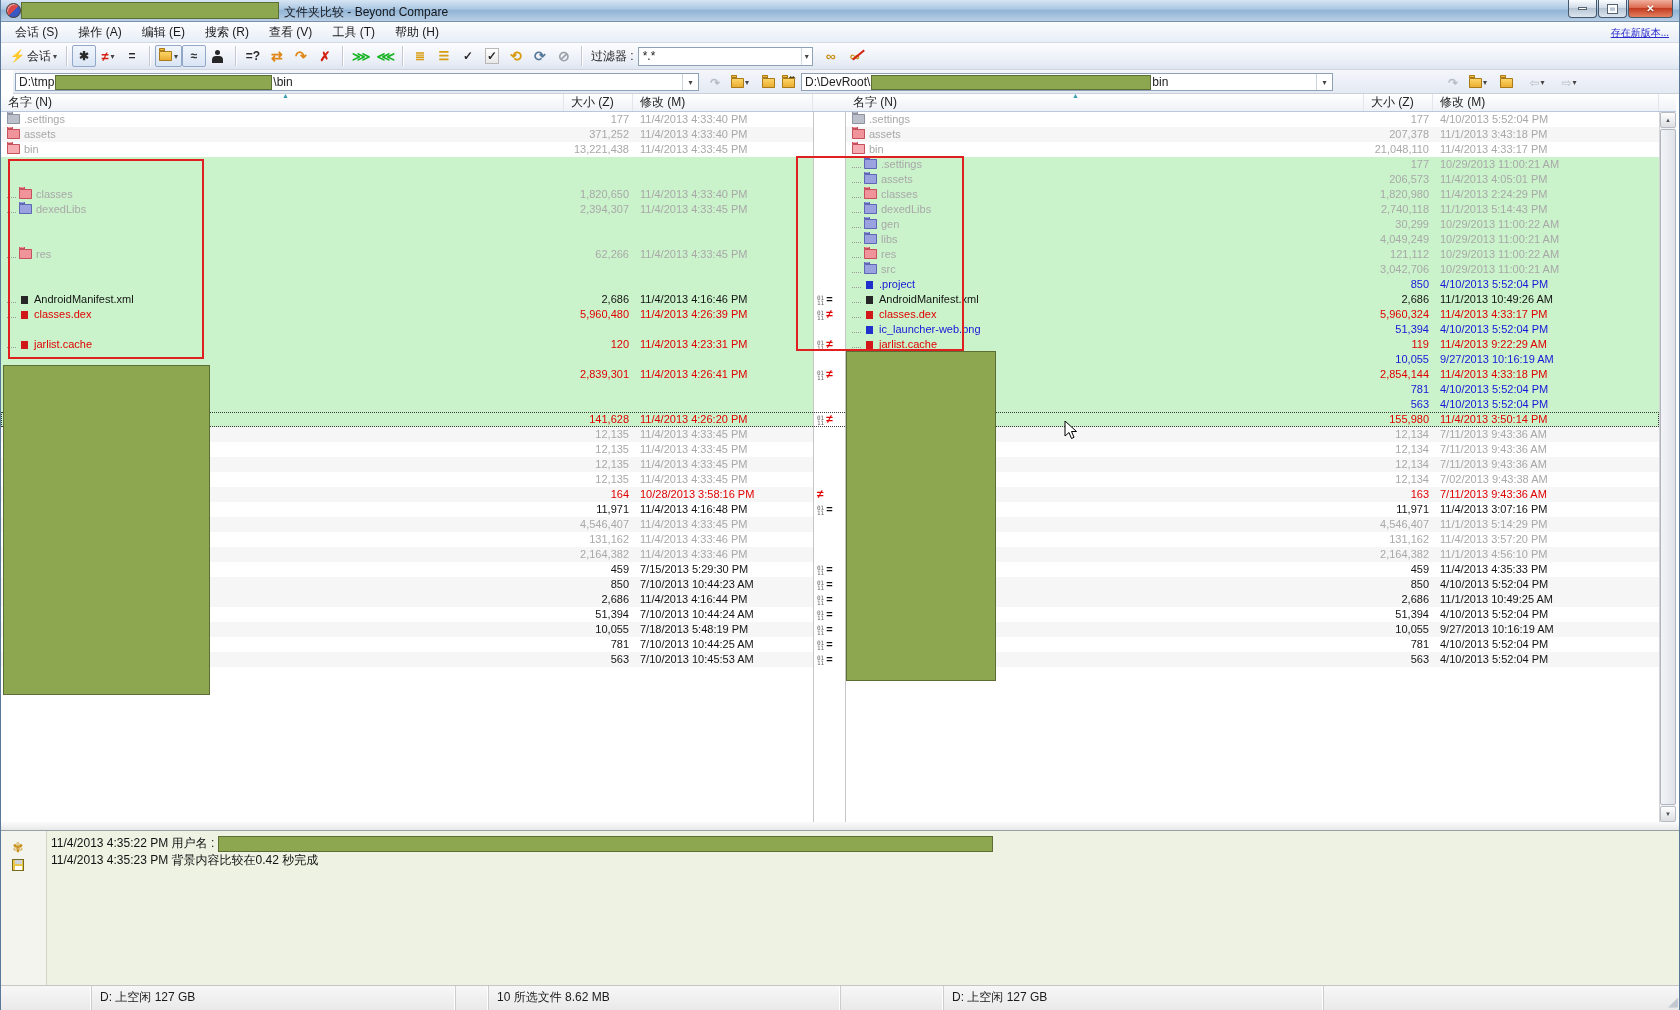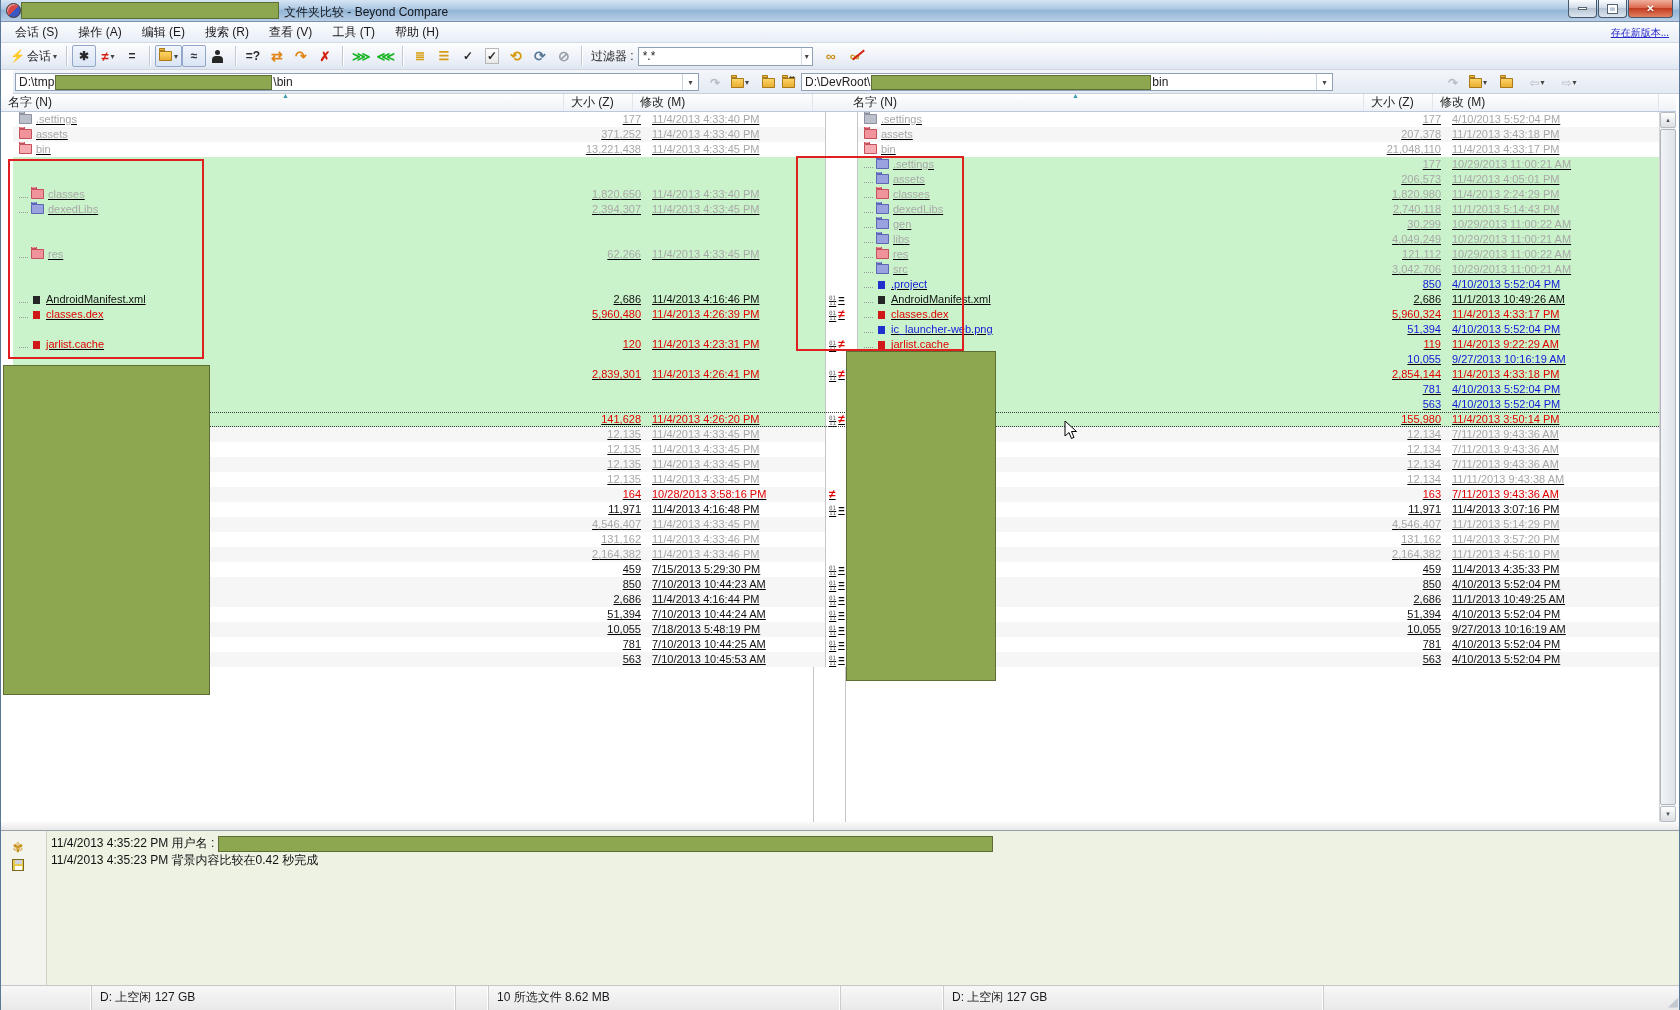--- a/index.html
+++ b/index.html
@@ -72,21 +72,21 @@
     display:flex;align-items:center;justify-content:center;font-size:8px;color:#444;}
   .pathbtn{position:absolute;top:3px;height:19px;display:flex;align-items:center;justify-content:center;
     gap:1px;font-size:12px;padding:0 2px;border-radius:2px;}
   .ov{font-size:9px;font-weight:bold;color:#4a3a10;margin-left:-8px;margin-top:-6px;}
   
   .hdrs{position:absolute;left:0;top:94px;width:1675px;height:18px;
     background:linear-gradient(#ffffff,#eef1f6);border-bottom:1px solid #b9c8dc;font-size:12px;color:#222;}
   .hcell{position:absolute;top:0;height:17px;line-height:17px;padding-left:7px;border-right:1px solid #e2e6ec;overflow:hidden;}
   .sortarrow{position:absolute;top:-2px;font-size:7px;color:#3a9ab0;}
   
-  .rowswrap{position:absolute;left:12px;top:112px;width:1658px;text-decoration:underline;}
+  .rowswrap{position:absolute;left:0;top:112px;width:1658px;}
   .row{display:flex;height:15px;line-height:15px;font-size:11px;white-space:nowrap;background:#fff;}
   .row.alt{background:#f6f6f6;}
   .row.green{background:#cbf3cb;}
   .row.focus{outline:1px dotted #3a3a3a;outline-offset:-1px;}
   .c{overflow:hidden;height:15px;}
   .nL{width:563px;padding-left:6px;}
   .sL{width:69px;text-align:right;padding-right:4px;}
   .dL{width:180px;padding-left:7px;}
   .gut{width:33px;background:#fff;border-left:1px solid #c6c6c6;border-right:1px solid #c6c6c6;
     display:flex;align-items:center;padding-left:3px;}
@@ -551,21 +551,21 @@
       <div class="c sR tdim">12,134</div>
       <div class="c dR tdim">7/11/2013 9:43:36 AM</div>
     </div>
     <div class="row">
       <div class="c nL"></div>
       <div class="c sL tdim">12,135</div>
       <div class="c dL tdim">11/4/2013 4:33:45 PM</div>
       <div class="c gut"></div>
       <div class="c nR"></div>
       <div class="c sR tdim">12,134</div>
-      <div class="c dR tdim">11/11/2013 9:43:38 AM</div>
+      <div class="c dR tdim">7/02/2013 9:43:38 AM</div>
     </div>
     <div class="row alt">
       <div class="c nL"></div>
       <div class="c sL tred">164</div>
       <div class="c dL tred">10/28/2013 3:58:16 PM</div>
       <div class="c gut">
         <span class="mk n">≠</span>
       </div>
       <div class="c nR"></div>
       <div class="c sR tred">163</div>

